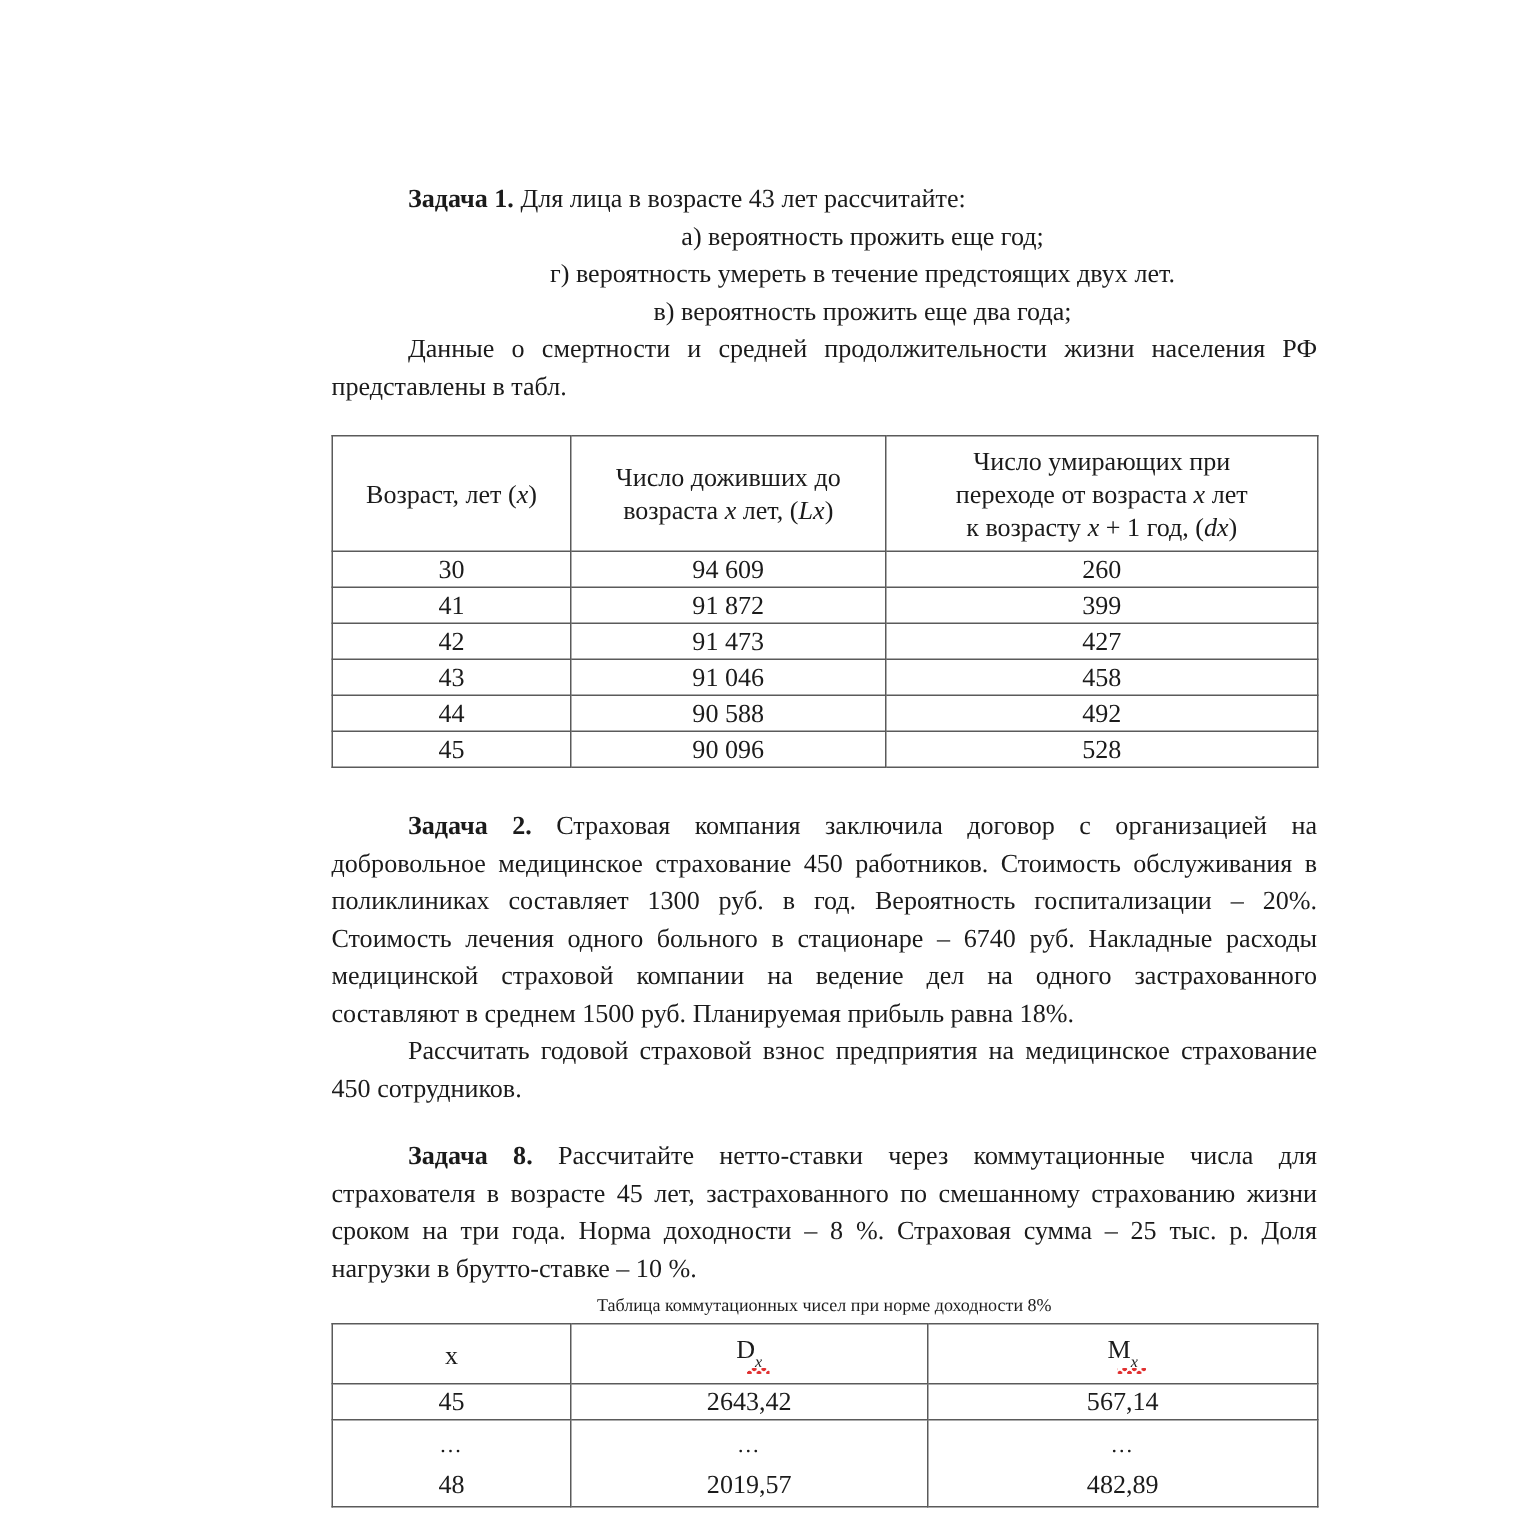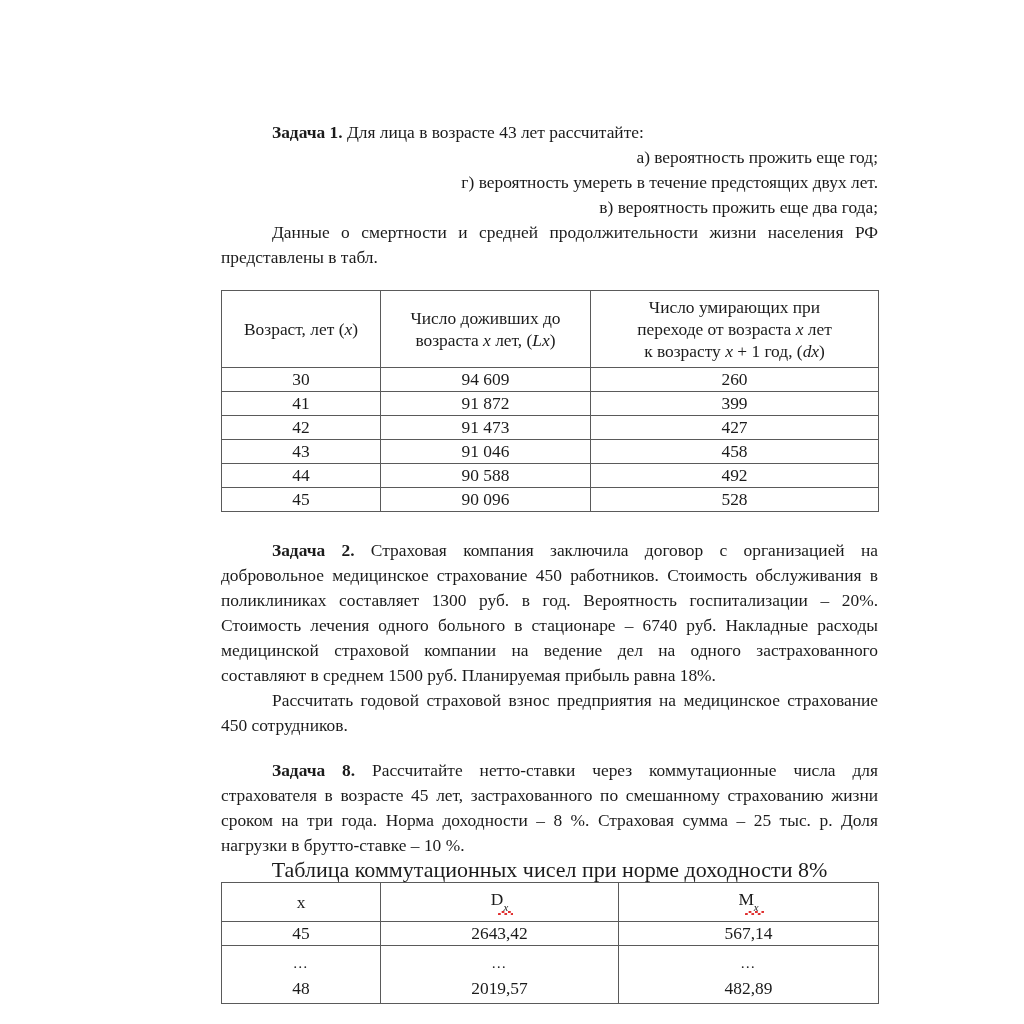--- a/index.html
+++ b/index.html
@@ -40,21 +40,21 @@
     line-height: 25px;
     text-align: justify;
     text-justify: inter-word;
     color: #1b1b1b;
   }
   p.indent {
     text-indent: 51px;
   }
   p.listline {
     text-indent: 51px;
-    text-align: right;
+    text-align: center;
   }
   p.firstline {
     text-indent: 51px;
     text-align: left;
   }
   .bold {
     font-weight: bold;
   }
   .ital {
     font-style: italic;
@@ -111,21 +111,21 @@
     height: 54px;
     line-height: 25px;
     padding-top: 2px;
   }
   .t2 .dots {
     letter-spacing: 1.5px;
     font-size: 15px;
   }
 
   .caption {
-    font-size: 22px;
+    font-size: 12px;
     line-height: 24px;
     text-align: center;
     margin: 0;
   }
 
   
   .sym {
     position: relative;
     display: inline-block;
     padding: 0 1px;

